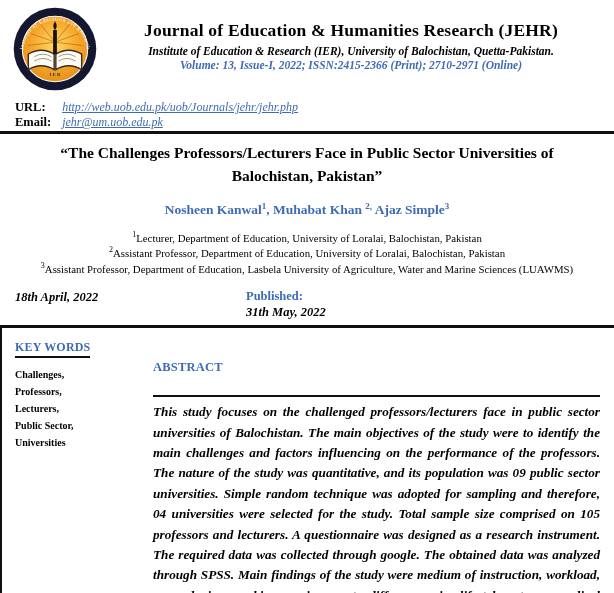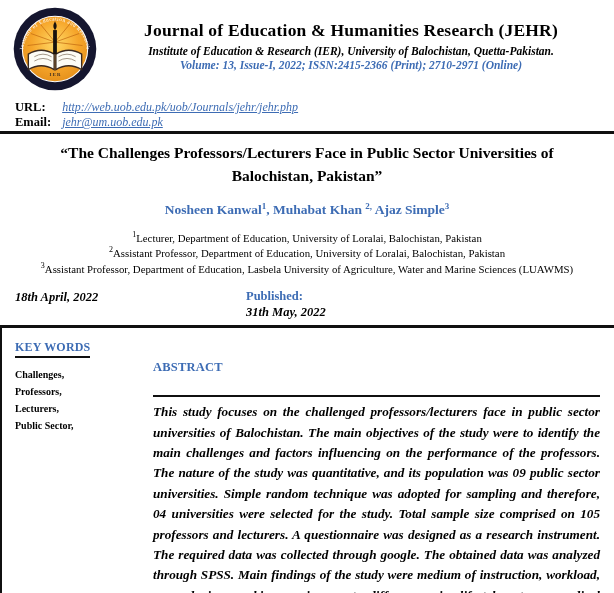--- a/index.html
+++ b/index.html
@@ -140,20 +140,21 @@
   <div class="rule2"></div>
 
   <div class="main">
     <div class="kw-col">
       <div class="kw-heading">KEY WORDS</div>
       <div class="kw-list">
         <div>Challenges,</div>
         <div>Professors,</div>
         <div>Lecturers,</div>
         <div>Public Sector,</div>
+        <div>Universities</div>
       </div>
     </div>
     <div class="abs-col">
       <div class="abs-heading-row">
         <span class="abs-heading">ABSTRACT</span>
       </div>
       <div class="abs-text">This study focuses on the challenged professors/lecturers face in public sector universities of Balochistan. The main objectives of the study were to identify the main challenges and factors influencing on the performance of the professors. The nature of the study was quantitative, and its population was 09 public sector universities. Simple random technique was adopted for sampling and therefore, 04 universities were selected for the study. Total sample size comprised on 105 professors and lecturers. A questionnaire was designed as a research instrument. The required data was collected through google. The obtained data was analyzed through SPSS. Main findings of the study were medium of instruction, workload, unconducive working environment, differences in lifestyle, stress, medical facilities, lack of recreational opportunities, absence of standard schools and proper accommodation. Few recommendations were suggested.</div>
     </div>
   </div>
 

